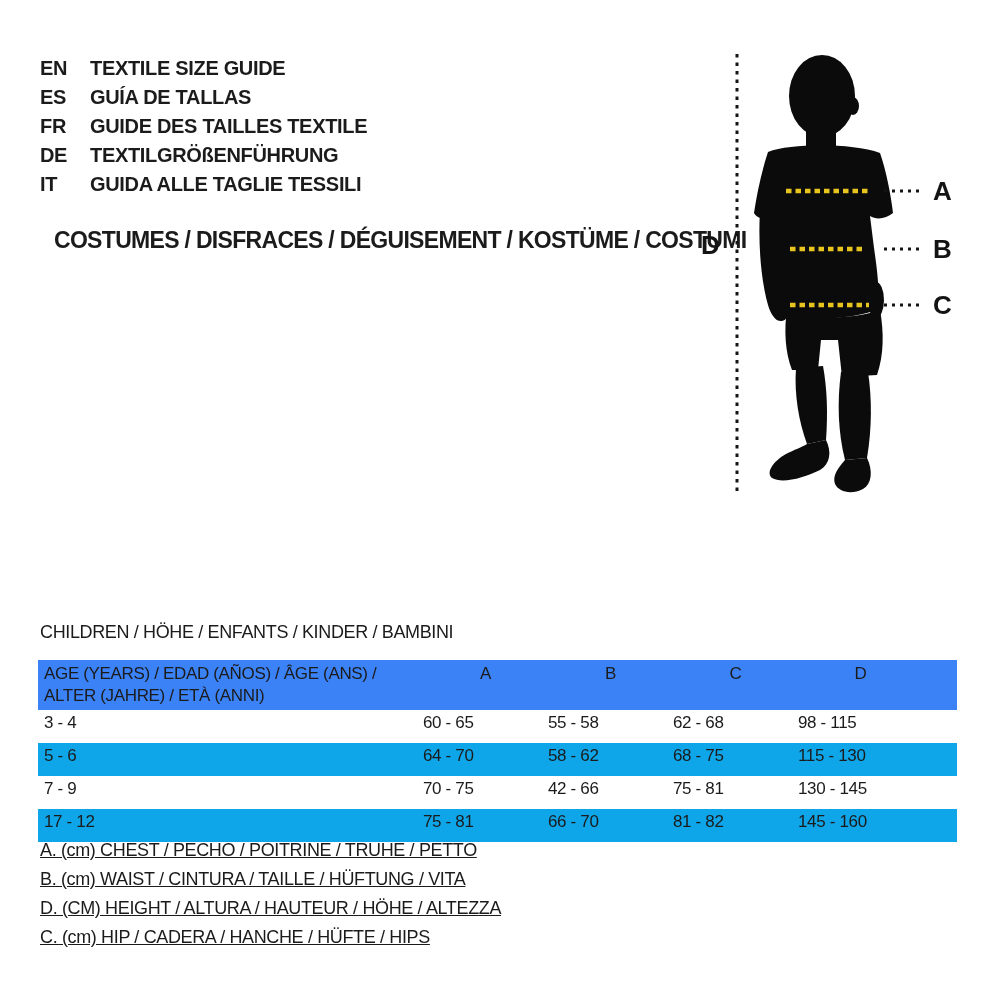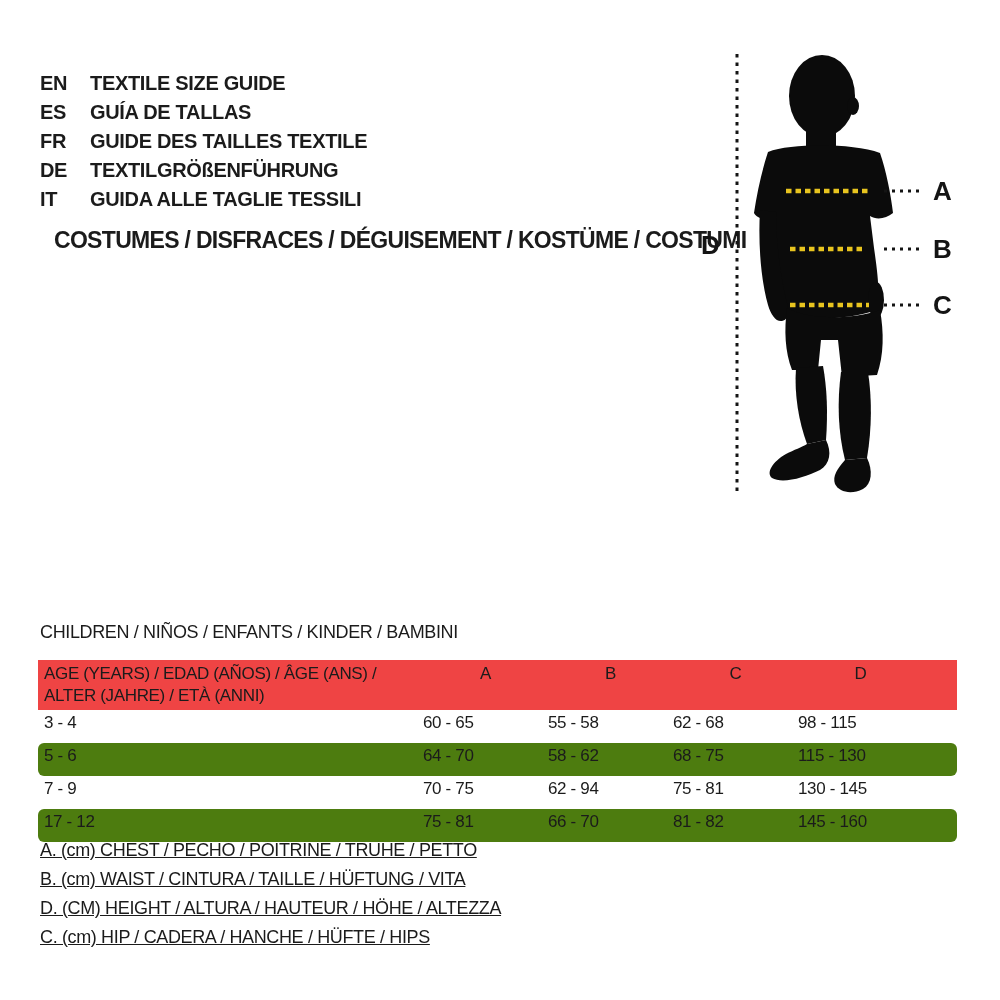--- a/index.html
+++ b/index.html
@@ -5,21 +5,21 @@
   html,body{margin:0;padding:0;}
   body{
     width:1000px;height:1000px;position:relative;background:#ffffff;
     font-family:"Liberation Sans","DejaVu Sans",sans-serif;
     color:#1b1b1b;overflow:hidden;
     -webkit-font-smoothing:antialiased;
   }
   .abs{position:absolute;}
 
   
-  .lang-list{left:40px;top:54px;letter-spacing:-0.02em;margin-top:15px;}
+  .lang-list{left:40px;top:54px;letter-spacing:-0.02em;}
   .lang-row{display:flex;height:29px;line-height:29px;font-size:20px;font-weight:bold;}
   .lang-code{width:50px;}
   .lang-label{white-space:nowrap;}
 
   
   .category-title{
     left:54px;top:227px;font-size:23px;font-weight:bold;letter-spacing:-0.03em;
     white-space:nowrap;
   }
 
@@ -28,31 +28,31 @@
   .figure-svg text{
     font-family:"Liberation Sans","DejaVu Sans",sans-serif;
     font-weight:bold;font-size:26px;fill:#141414;
   }
 
   
   .section-title{left:40px;top:622px;font-size:18px;letter-spacing:-0.02em;}
 
   .size-table{left:38px;top:660px;width:919px;font-size:17px;letter-spacing:-0.02em;}
   .t-header{
-    background:#ef4444;display:grid;
+    background:#3b82f6;display:grid;
     grid-template-columns:385px 125px 125px 125px 125px;
     padding:3px 50px 3px 0;min-height:44px;align-items:start;
   }
   .t-age-header{padding-left:6px;line-height:22px;}
   .t-col-letter{text-align:center;line-height:22px;padding-top:0px;}
   .t-row{
     display:grid;grid-template-columns:385px 125px 125px 125px 125px;
     height:33px;line-height:26px;padding:0 34px 0 0;
   }
-  .t-row.alt{background:#4d7c0f;border-radius:6px;}
+  .t-row.alt{background:#0ea5e9;}
   .t-age{padding-left:6px;}
   .t-val{text-align:left;}
 
   
   .legend{left:40px;top:836px;font-size:18px;letter-spacing:-0.02em;}
   .legend-line{height:29px;line-height:29px;white-space:nowrap;text-decoration:underline;}
 </style>
 </head>
 <body>
 
@@ -114,21 +114,21 @@
   <line x1="884" y1="191" x2="922" y2="191" stroke="#141414" stroke-width="3" stroke-dasharray="3 5"></line>
   <line x1="884" y1="249" x2="922" y2="249" stroke="#141414" stroke-width="3" stroke-dasharray="3 5"></line>
   <line x1="884" y1="305" x2="922" y2="305" stroke="#141414" stroke-width="3" stroke-dasharray="3 5"></line>
 
   <text x="933" y="200">A</text>
   <text x="933" y="258">B</text>
   <text x="933" y="314">C</text>
   <text x="701" y="254">D</text>
 </svg>
 
-<div class="abs section-title">CHILDREN / NIÑOS / ENFANTS / KINDER / BAMBINI</div>
+<div class="abs section-title">CHILDREN / HÖHE / ENFANTS / KINDER / BAMBINI</div>
 
 <div class="abs size-table">
   <div class="t-header">
     <div class="t-age-header">
       <div>AGE (YEARS) / EDAD (AÑOS) / ÂGE (ANS) /</div>
       <div>ALTER (JAHRE) / ETÀ (ANNI)</div>
     </div>
     <div class="t-col-letter">A</div>
     <div class="t-col-letter">B</div>
     <div class="t-col-letter">C</div>
@@ -145,21 +145,21 @@
   <div class="t-row alt">
     <div class="t-age">5 - 6</div>
     <div class="t-val">64 - 70</div>
     <div class="t-val">58 - 62</div>
     <div class="t-val">68 - 75</div>
     <div class="t-val">115 - 130</div>
   </div>
   <div class="t-row">
     <div class="t-age">7 - 9</div>
     <div class="t-val">70 - 75</div>
-    <div class="t-val">62 - 94</div>
+    <div class="t-val">42 - 66</div>
     <div class="t-val">75 - 81</div>
     <div class="t-val">130 - 145</div>
   </div>
   <div class="t-row alt">
     <div class="t-age">17 - 12</div>
     <div class="t-val">75 - 81</div>
     <div class="t-val">66 - 70</div>
     <div class="t-val">81 - 82</div>
     <div class="t-val">145 - 160</div>
   </div>

